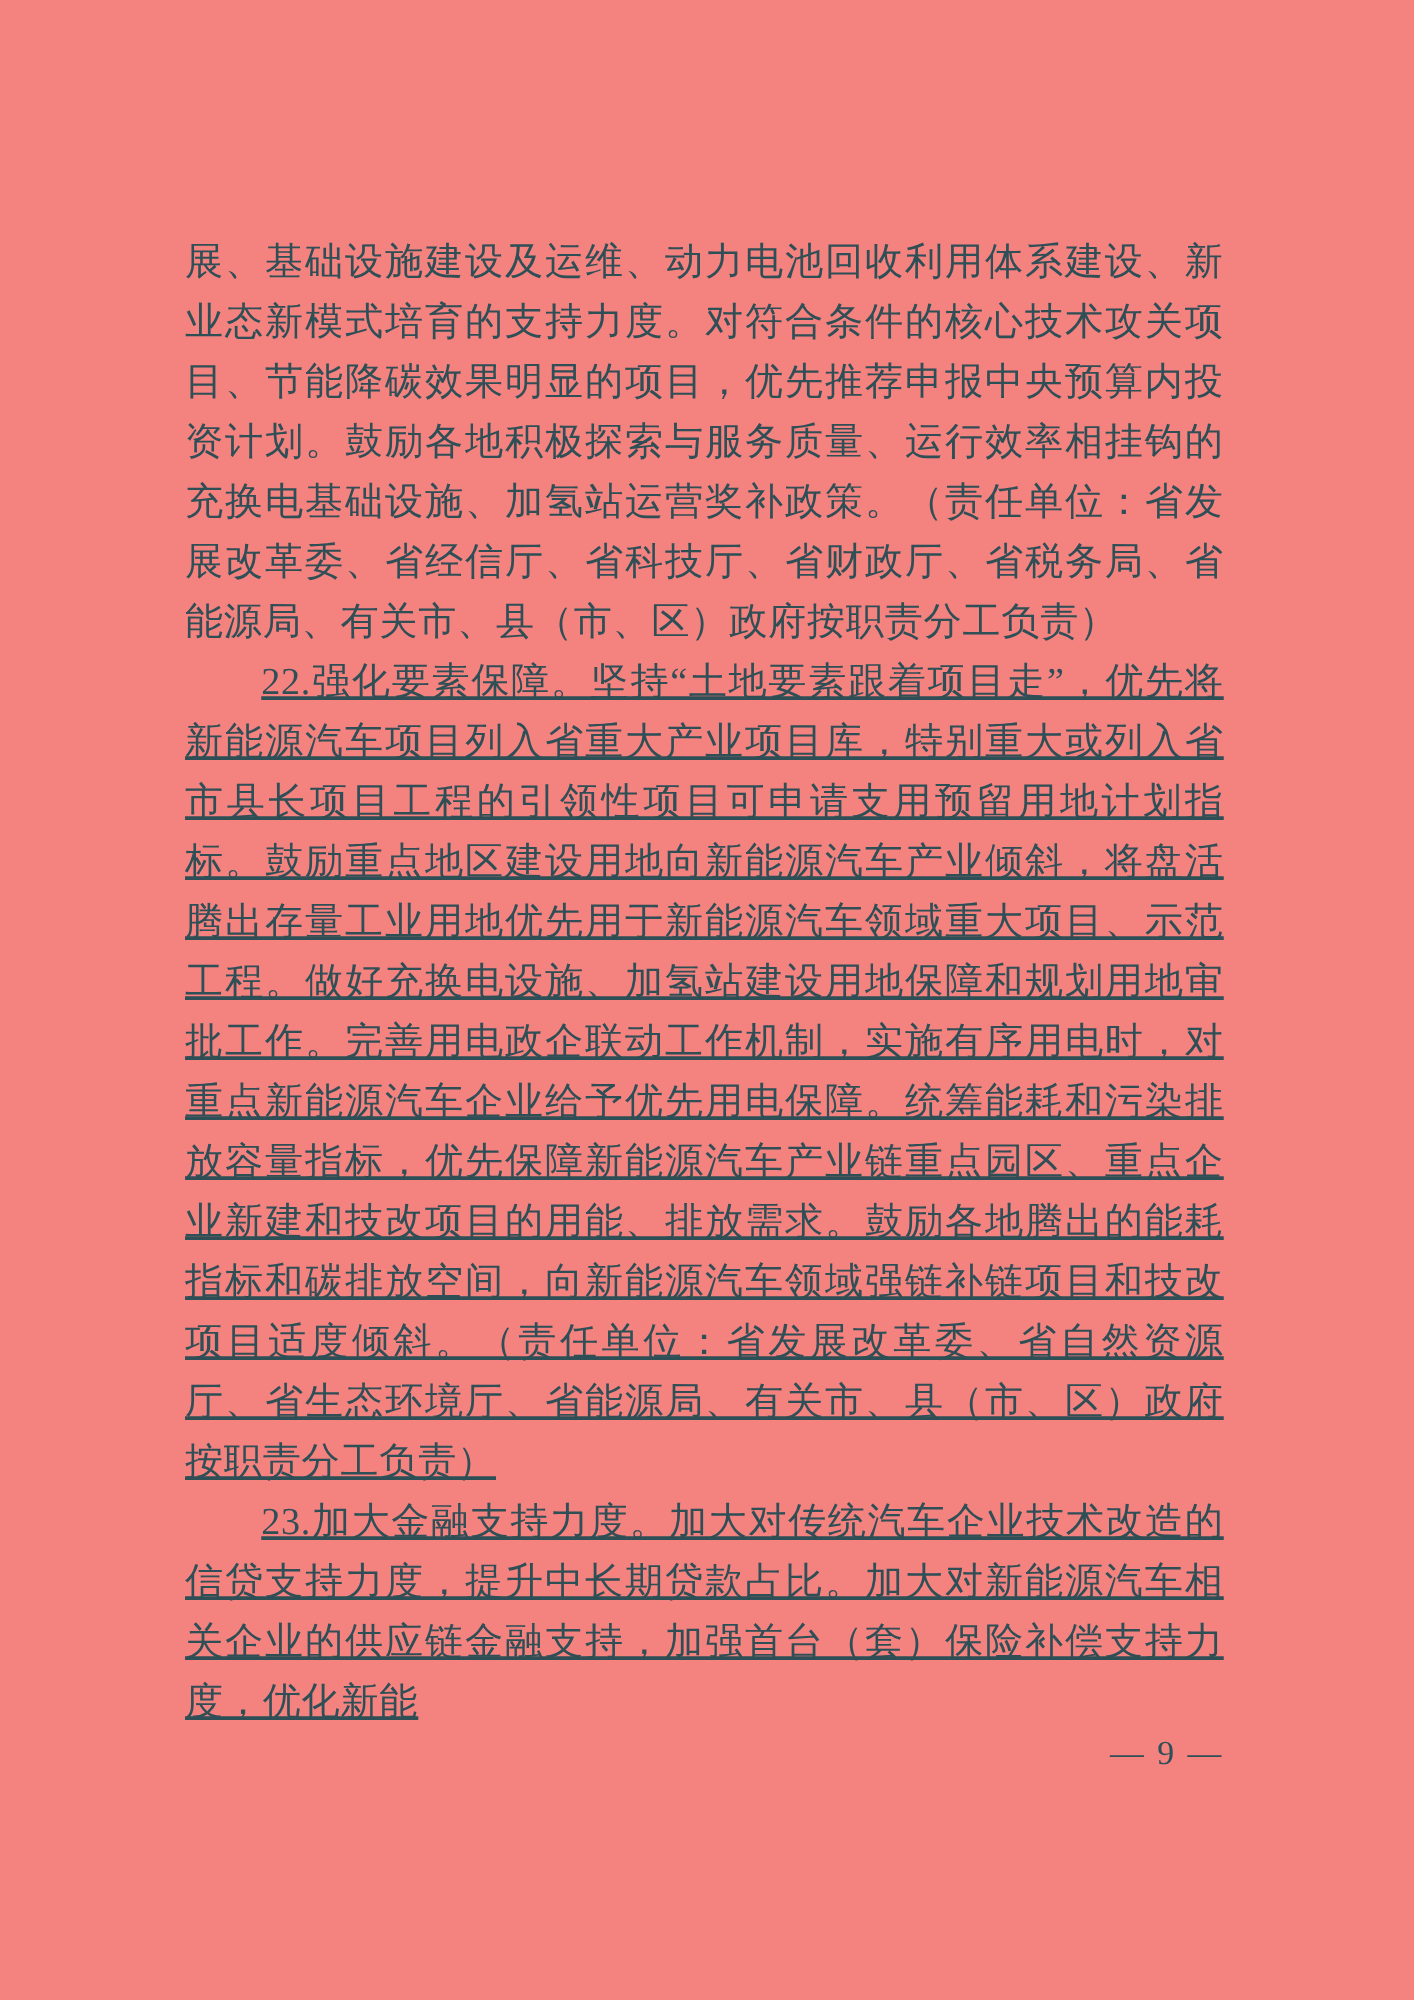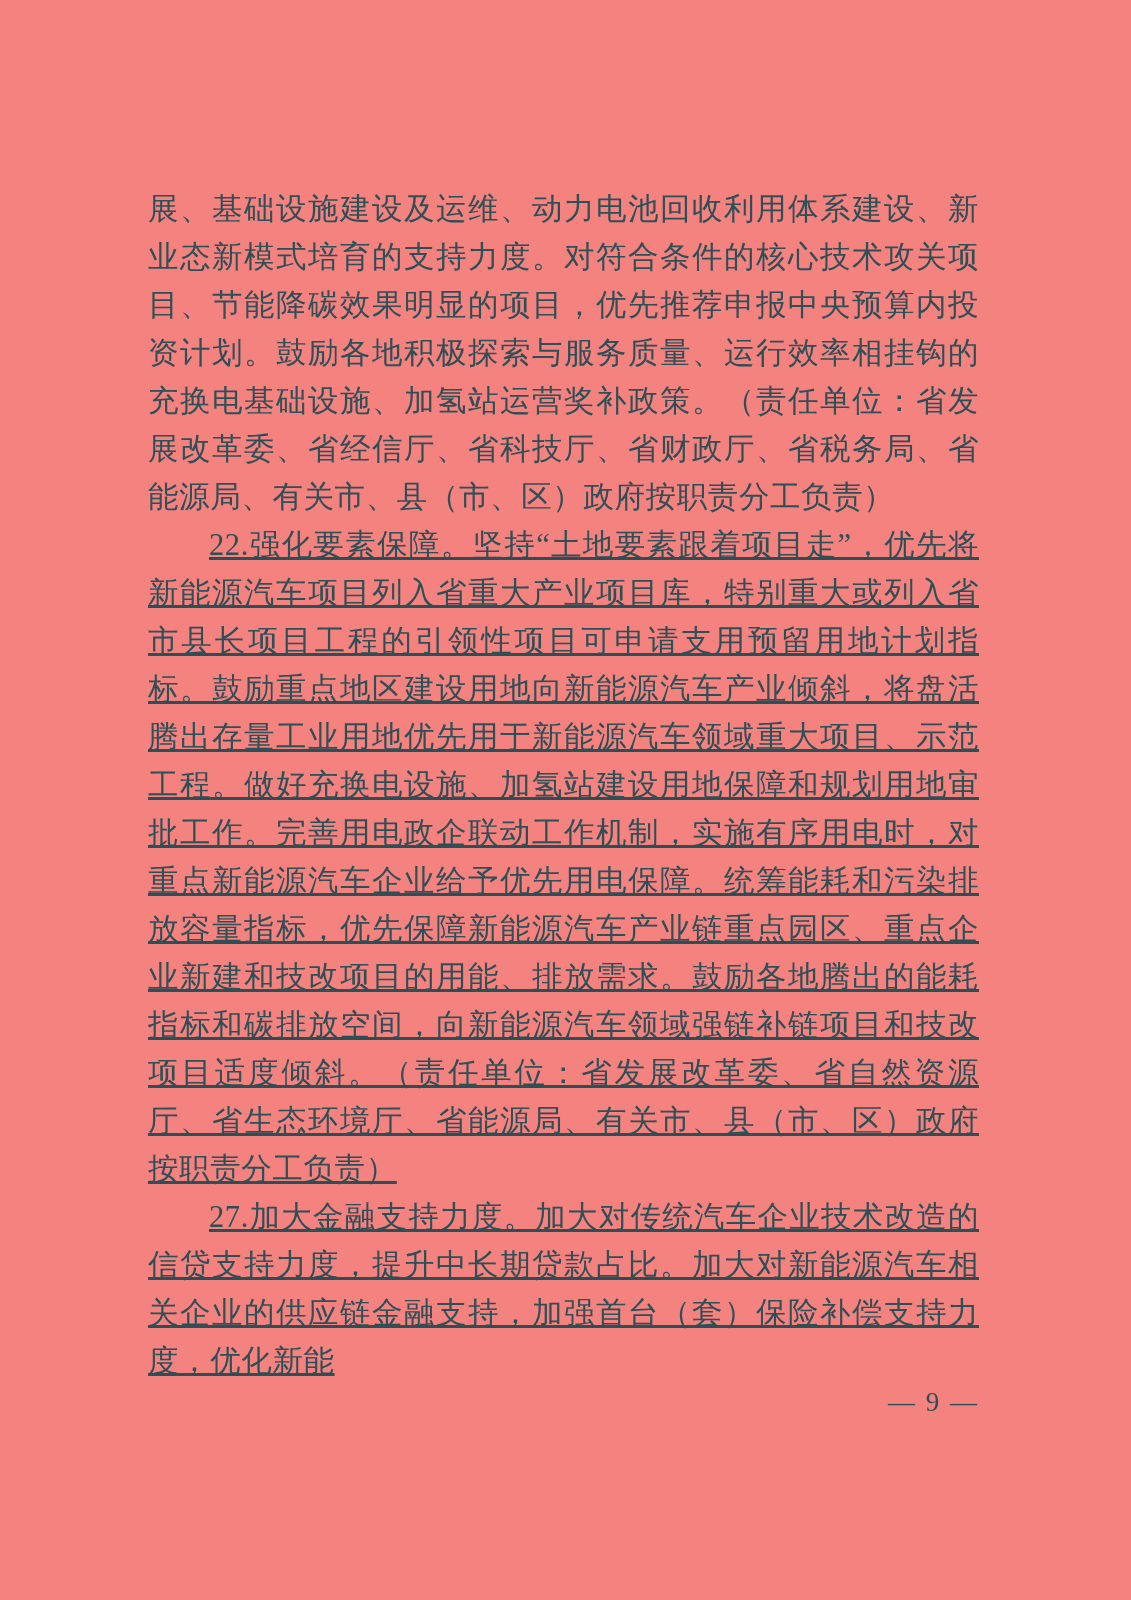--- a/index.html
+++ b/index.html
@@ -52,18 +52,18 @@
   }
 </style>
 </head>
 <body>
 
 <div class="page">
 
   <div class="body-text">
     <p class="para">展、基础设施建设及运维、动力电池回收利用体系建设、新业态新模式培育的支持力度。对符合条件的核心技术攻关项目、节能降碳效果明显的项目，优先推荐申报中央预算内投资计划。鼓励各地积极探索与服务质量、运行效率相挂钩的充换电基础设施、加氢站运营奖补政策。（责任单位：省发展改革委、省经信厅、省科技厅、省财政厅、省税务局、省能源局、有关市、县（市、区）政府按职责分工负责）</p>
     <p class="para indent">22.强化要素保障。坚持“土地要素跟着项目走”，优先将新能源汽车项目列入省重大产业项目库，特别重大或列入省市县长项目工程的引领性项目可申请支用预留用地计划指标。鼓励重点地区建设用地向新能源汽车产业倾斜，将盘活腾出存量工业用地优先用于新能源汽车领域重大项目、示范工程。做好充换电设施、加氢站建设用地保障和规划用地审批工作。完善用电政企联动工作机制，实施有序用电时，对重点新能源汽车企业给予优先用电保障。统筹能耗和污染排放容量指标，优先保障新能源汽车产业链重点园区、重点企业新建和技改项目的用能、排放需求。鼓励各地腾出的能耗指标和碳排放空间，向新能源汽车领域强链补链项目和技改项目适度倾斜。（责任单位：省发展改革委、省自然资源厅、省生态环境厅、省能源局、有关市、县（市、区）政府按职责分工负责）</p>
-    <p class="para indent">27.加大金融支持力度。加大对传统汽车企业技术改造的信贷支持力度，提升中长期贷款占比。加大对新能源汽车相关企业的供应链金融支持，加强首台（套）保险补偿支持力度，优化新能</p>
+    <p class="para indent">23.加大金融支持力度。加大对传统汽车企业技术改造的信贷支持力度，提升中长期贷款占比。加大对新能源汽车相关企业的供应链金融支持，加强首台（套）保险补偿支持力度，优化新能</p>
   </div>
 
   <div class="page-number">— 9 —</div>
 
 </div>
 
 </body></html>

